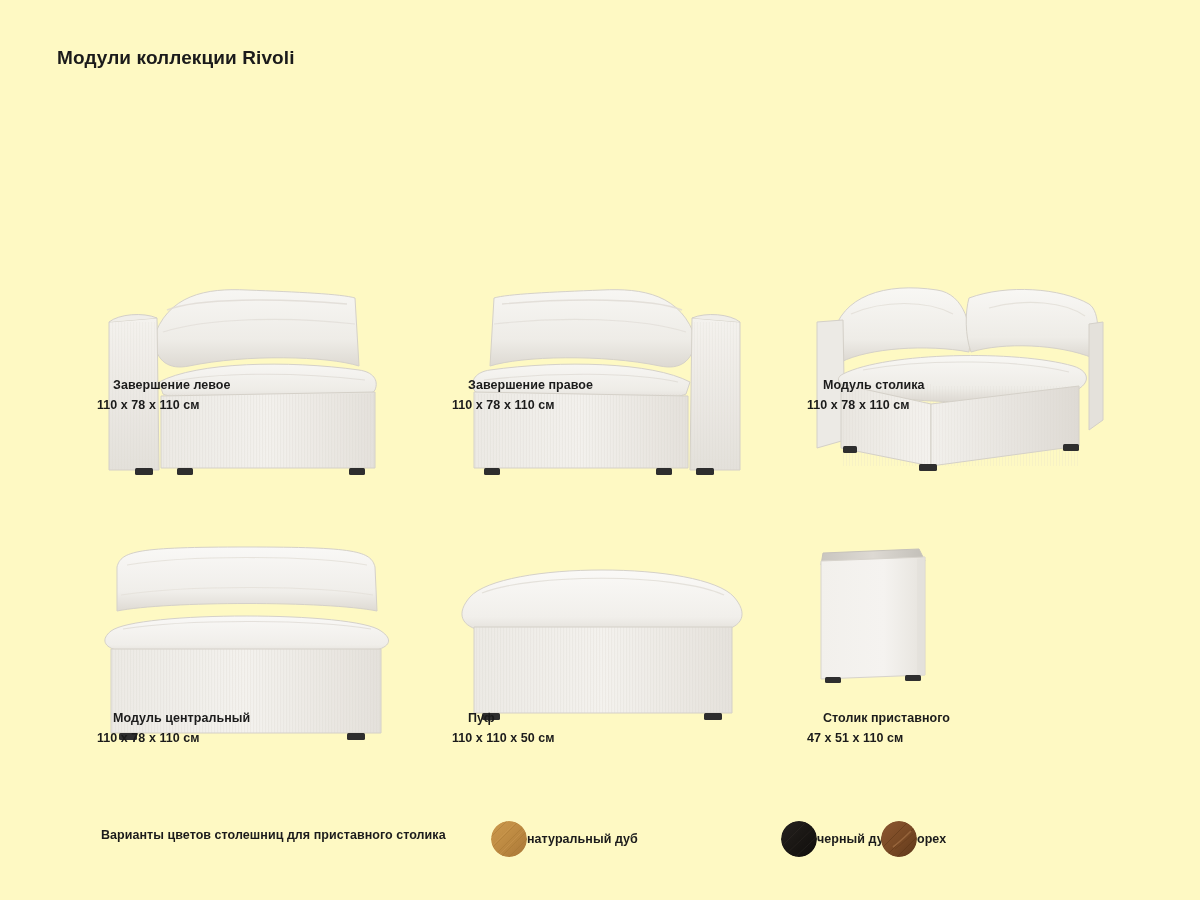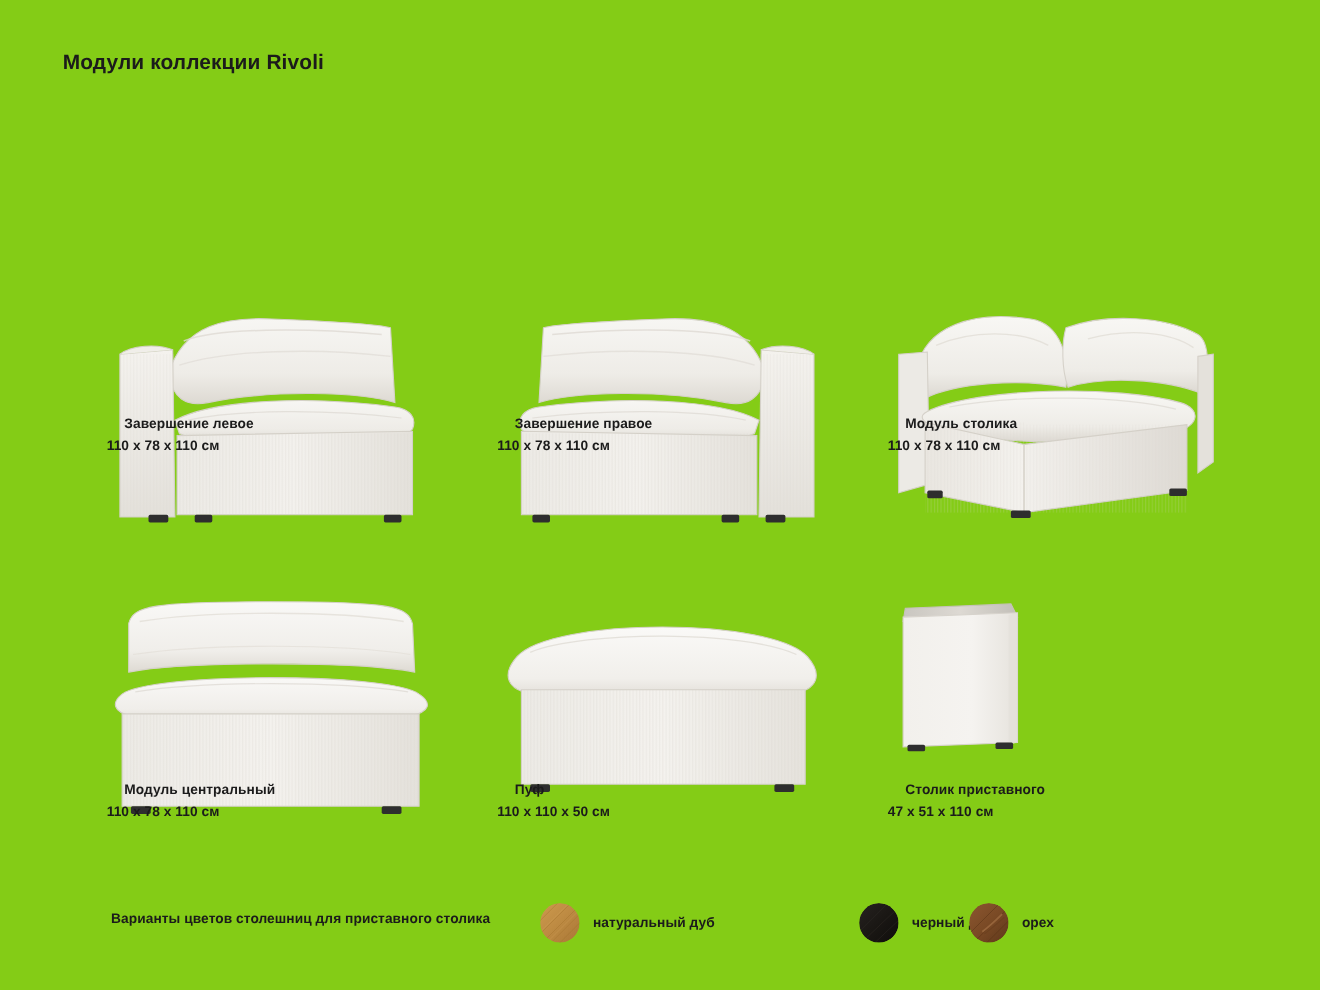--- a/index.html
+++ b/index.html
@@ -13,21 +13,21 @@
     height: 900px;
     font-family: "Liberation Sans", "DejaVu Sans", sans-serif;
     color: #1a1a1a;
     position: relative;
     overflow: hidden;
   }
 
   .page {
     position: absolute;
     inset: 0;
-    background: #84cc16;
+    background: #fef9c3;
   }
 
   
   .page-title {
     position: absolute;
     left: 57px;
     top: 47px;
     font-size: 19px;
     font-weight: bold;
     letter-spacing: 0.1px;
@@ -102,21 +102,20 @@
     top: 10px;
     font-size: 12.5px;
     font-weight: bold;
     color: #1b1b1b;
     letter-spacing: 0.05px;
   }
   .swatch-group {
     position: absolute;
     display: flex;
     align-items: center;
-    gap: 12px;
   }
   .sw-1 { left: 390px; top: 3px; }
   .sw-2 { left: 680px; top: 3px; }
   .sw-3 { left: 780px; top: 3px; }
 
   .swatch {
     width: 36px;
     height: 36px;
     border-radius: 50%;
     position: relative;

